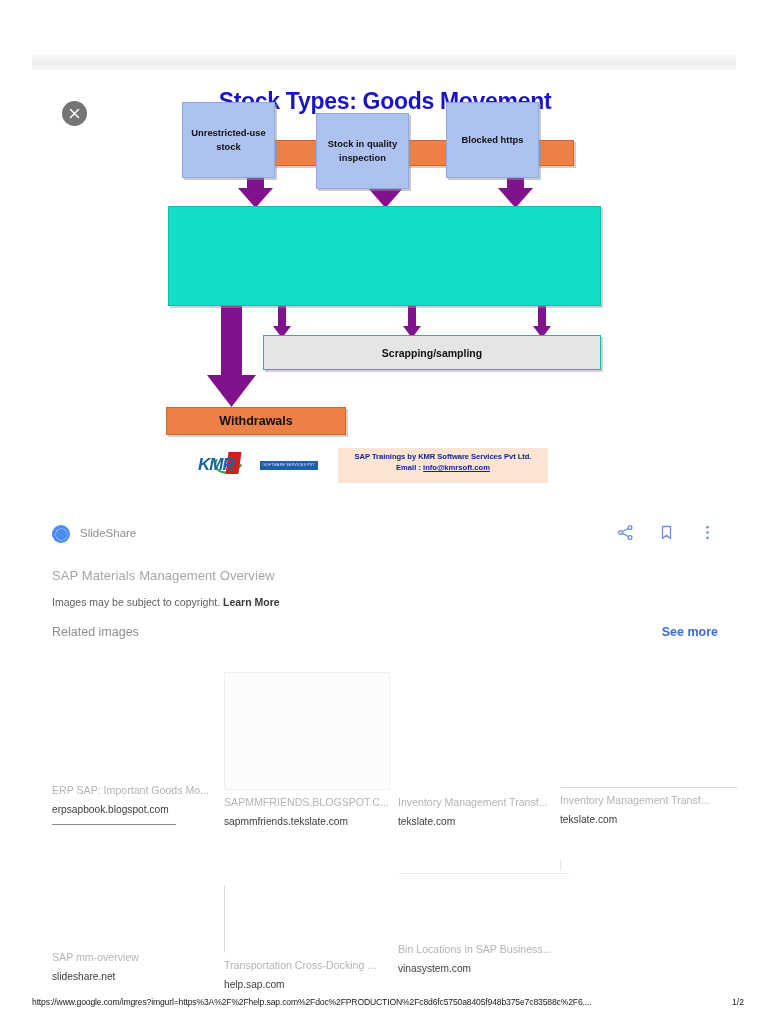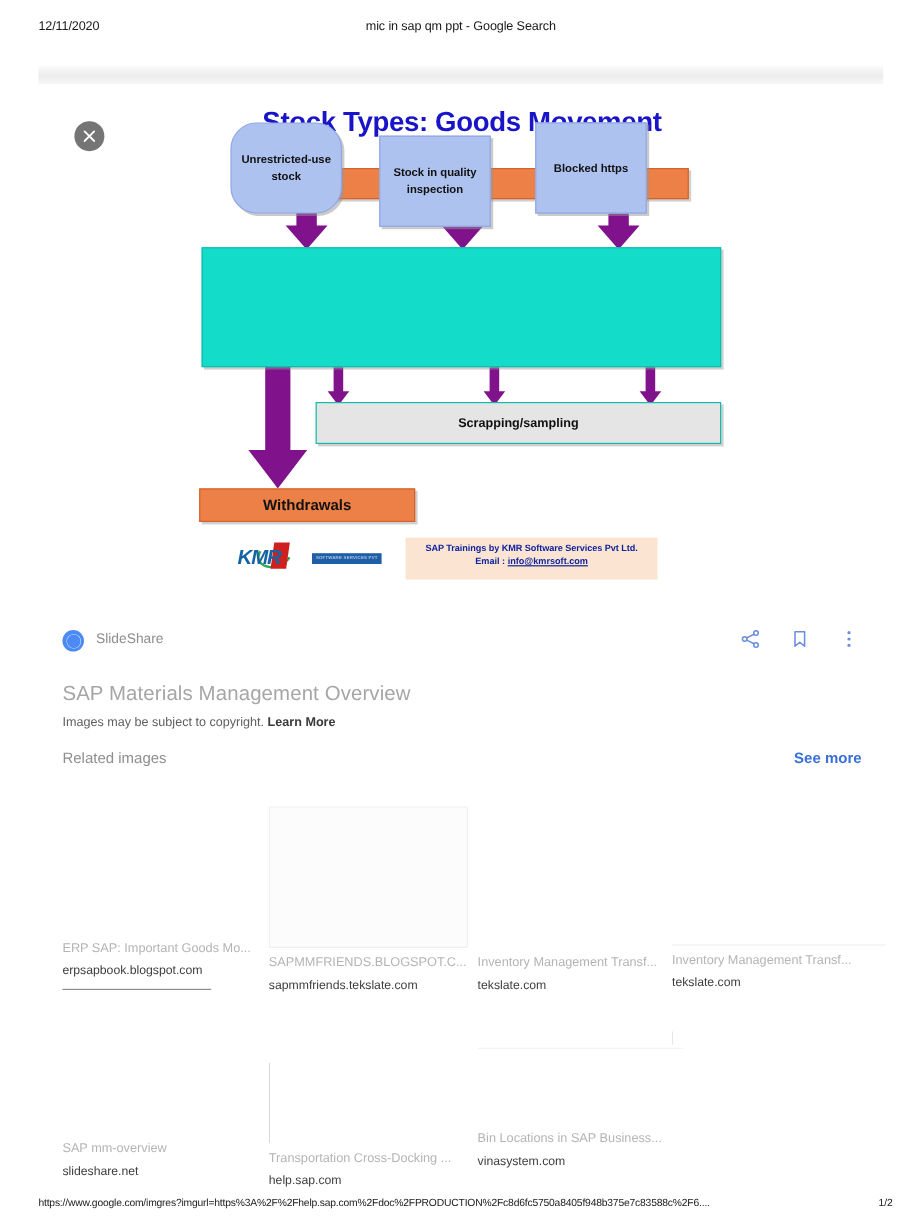--- a/index.html
+++ b/index.html
@@ -102,21 +102,21 @@
     width: 93px; height: 76px;
     background: #aec2f0;
     border: 1px solid #8fa8e2;
     box-shadow: 2px 2px 0 rgba(150,150,150,0.5);
     display: flex; align-items: center; justify-content: center;
     text-align: center;
     font-size: 9.4px; font-weight: bold; color: #101010;
     line-height: 1.45;
     padding: 0 4px;
   }
-  .blue-box.b1 { left: 42px; border-radius: 22px; }
+  .blue-box.b1 { left: 32px; }
   .blue-box.b2 { left: 166px; margin-top: 11px; }
   .blue-box.b3 { left: 296px; }
 
   .bar-scrap {
     position: absolute;
     left: 113px; top: 247px;
     width: 338px; height: 35px;
     background: #e5e5e5;
     border: 1px solid #0fbdad;
     box-shadow: 2px 2px 0 rgba(150,150,150,0.45);
@@ -210,21 +210,21 @@
   }
   .act-icons {
     position: absolute; right: 0; top: 0;
     display: flex; gap: 24px; align-items: center;
   }
   .act-icons > span { cursor: pointer; display:block; }
 
   .result-title {
     position: absolute;
     left: 52px; top: 568px;
-    font-size: 17px; color: #a6a6a6;
+    font-size: 13px; color: #a6a6a6;
     letter-spacing: 0.1px;
   }
   .copyright {
     position: absolute;
     left: 52px; top: 596px;
     font-size: 10.5px; color: #5f5f5f;
   }
   .copyright b { color: #3a3a3a; font-weight: bold; }
 
   .related-header {
@@ -292,24 +292,20 @@
     font-size: 8.6px;
     color: #1a1a1a;
     margin-top: 28px;
   }
 </style>
 </head>
 <body>
 
 <div id="page">
 
-  <div class="print-header">
-    <div class="print-date">12/11/2020</div>
-    <div class="print-title">mic in sap qm ppt - Google Search</div>
-  </div>
 
   <div class="top-strip"></div>
 
   <div class="close-btn">
     <svg width="13" height="13" viewBox="0 0 13 13">
       <path d="M2.5 2.5 L10.5 10.5 M10.5 2.5 L2.5 10.5" stroke="#ffffff" stroke-width="1.5" stroke-linecap="round"></path>
     </svg>
   </div>
 
   <div class="diagram">

